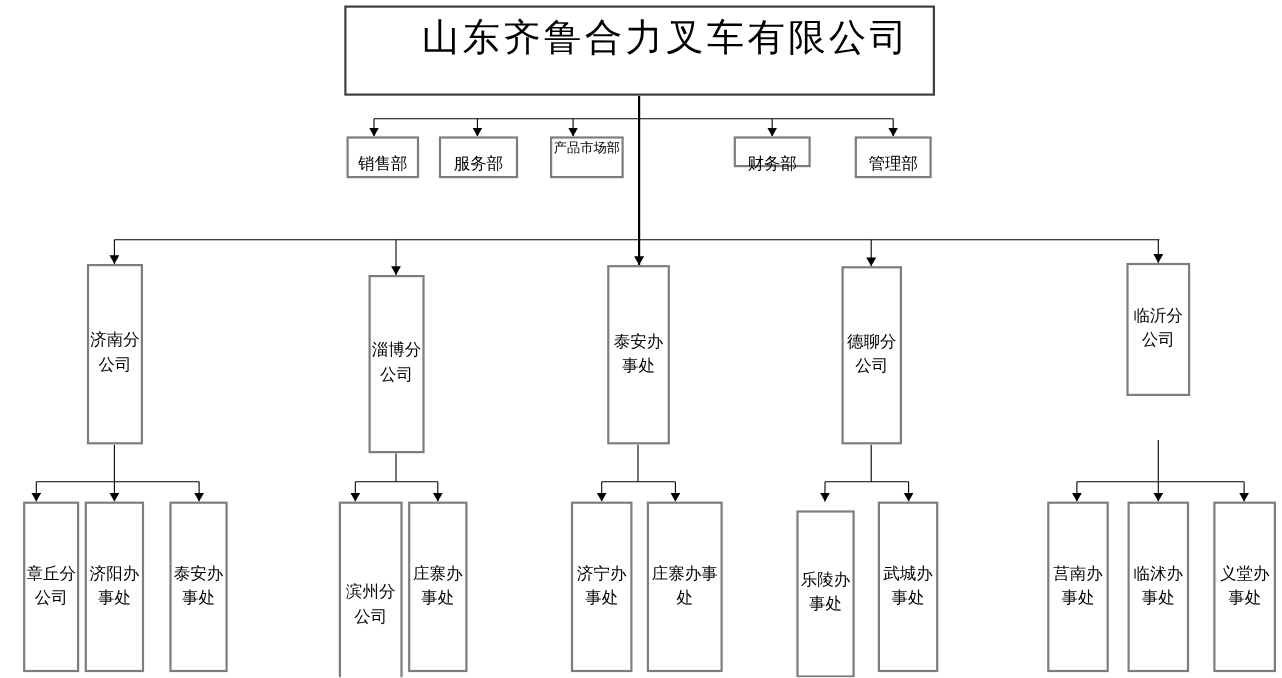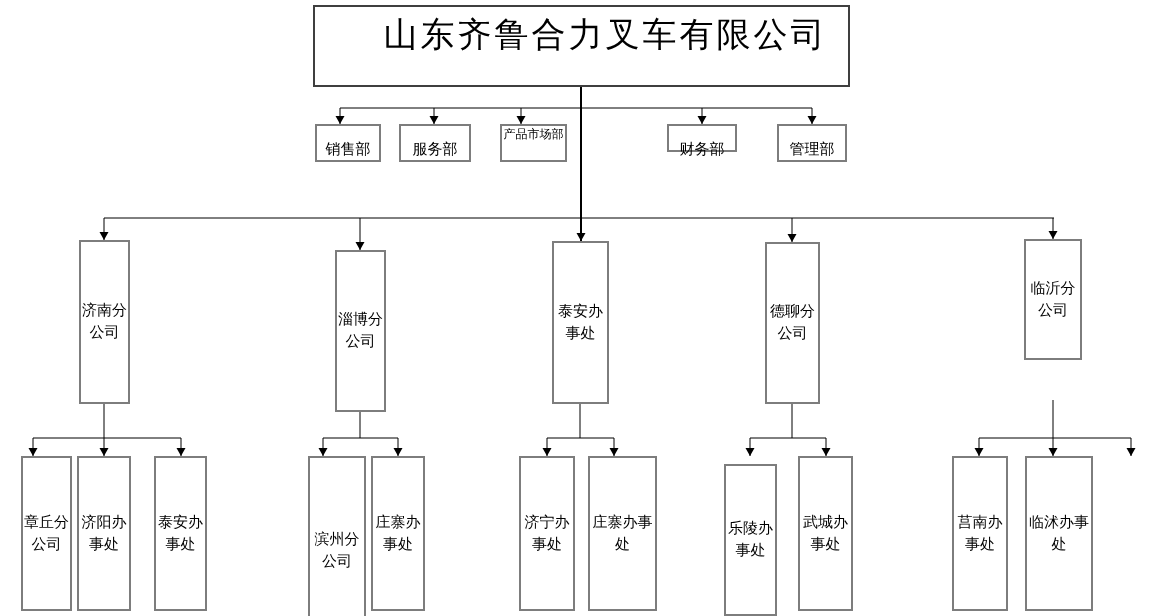--- a/index.html
+++ b/index.html
@@ -123,15 +123,16 @@
   <div class="box office" style="left:308px;top:456px;width:58px;height:190px">滨州分公司</div>
   <div class="box office" style="left:371px;top:456px;width:54px;height:155px">庄寨办事处</div>
 
   <div class="box office" style="left:519px;top:456px;width:56px;height:155px">济宁办事处</div>
   <div class="box office" style="left:588px;top:456px;width:69px;height:155px">庄寨办事处</div>
 
   <div class="box office" style="left:724px;top:464px;width:53px;height:152px">乐陵办事处</div>
   <div class="box office" style="left:952px;top:456px;width:56px;height:155px">莒南办事处</div>
 
   <div class="box office" style="left:798px;top:456px;width:55px;height:155px">武城办事处</div>
-  <div class="box office" style="left:1025px;top:456px;width:68px;height:155px">临沭办事处</div>
+  <div class="box office" style="left:1025px;top:456px;width:56px;height:155px">临沭办事处</div>
+  <div class="box office" style="left:1103px;top:456px;width:57px;height:155px">义堂办事处</div>
 
 </div>
 
 </body></html>

